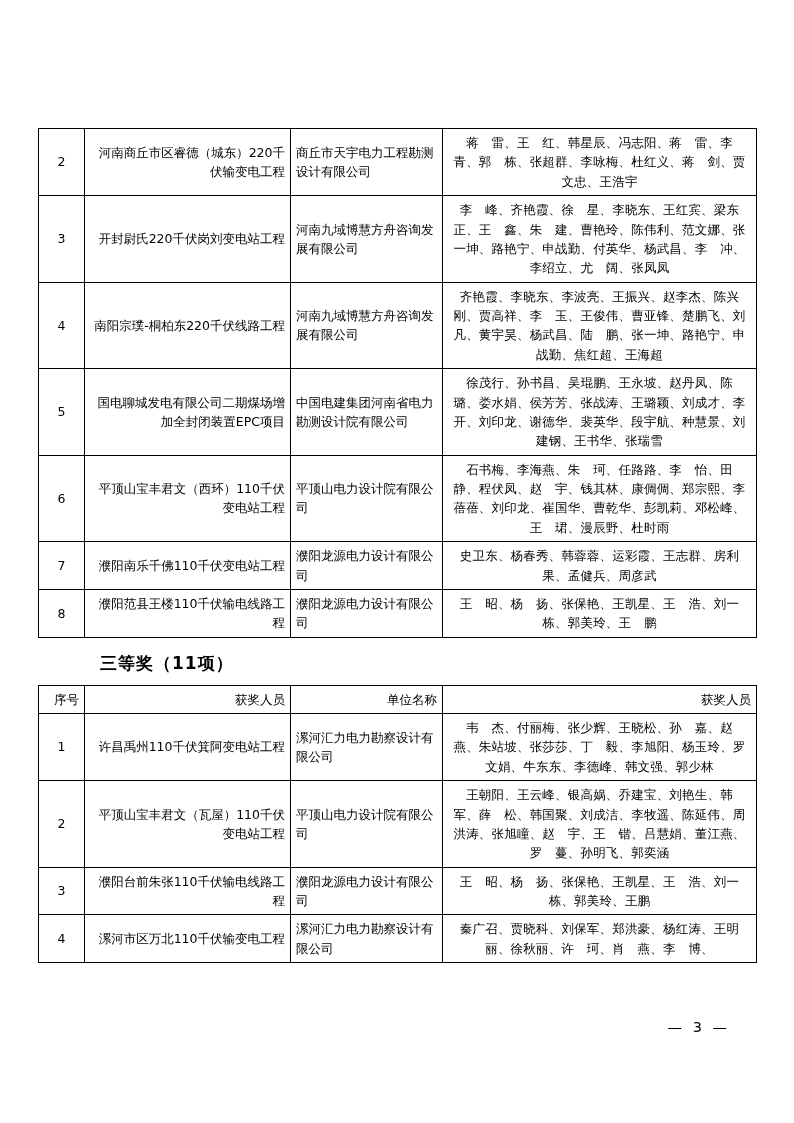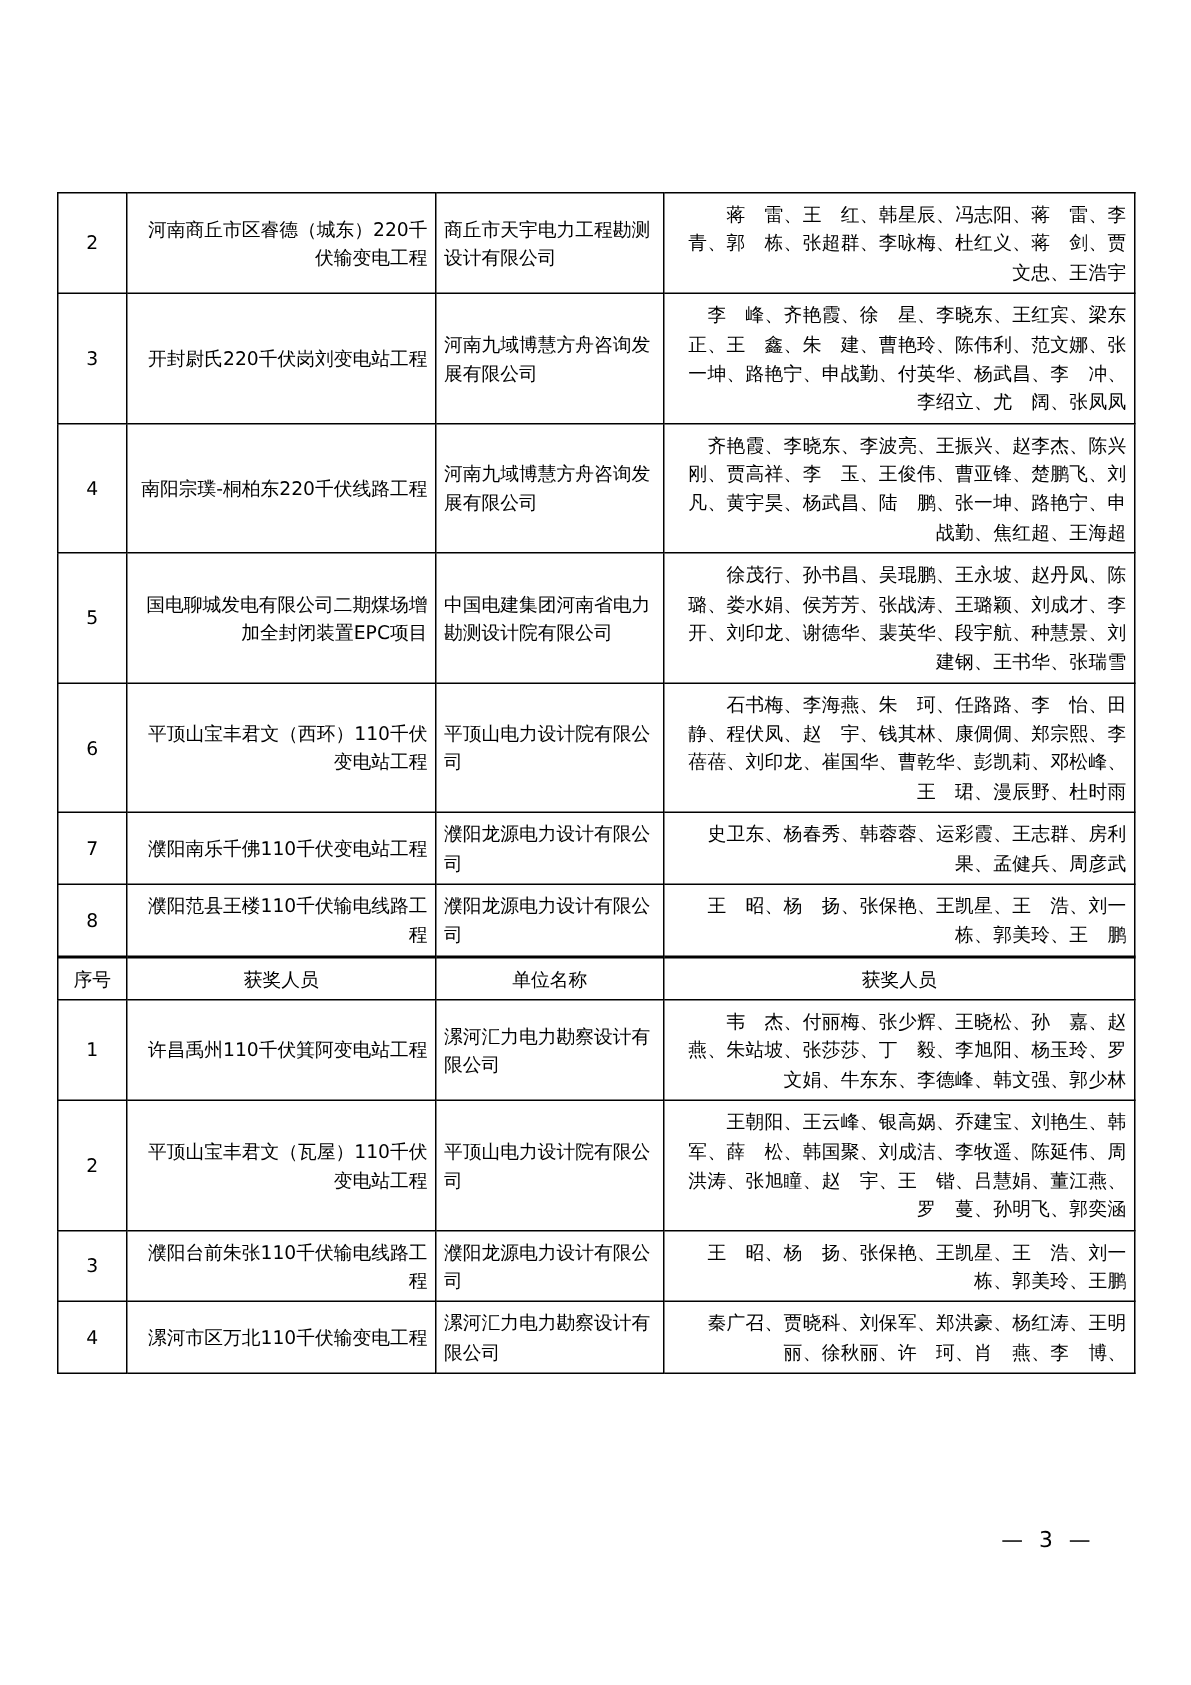--- a/index.html
+++ b/index.html
@@ -43,25 +43,25 @@
   td.idx {
     text-align: center;
   }
   td.proj {
     text-align: right;
   }
   td.unit {
     text-align: left;
   }
   td.people {
-    text-align: right;
+    text-align: center;
     letter-spacing: 0.2px;
   }
   th.hd {
-    text-align: center;
+    text-align: right;
     font-size: 12.5px;
     margin-left: 24px;
   }
   .section-title {
     font-size: 17px;
     font-weight: bold;
     margin: 14px 0 10px 62px;
     letter-spacing: 1px;
   }
   .page-number {
@@ -123,20 +123,21 @@
       </tr>
       <tr>
         <td class="idx">8</td>
         <td class="proj">濮阳范县王楼110千伏输电线路工程</td>
         <td class="unit">濮阳龙源电力设计有限公司</td>
         <td class="people">王　昭、杨　扬、张保艳、王凯星、王　浩、刘一栋、郭美玲、王　鹏</td>
       </tr>
     </tbody>
   </table>
 
+  <div class="section-title">三等奖（11项）</div>
 
   <table class="doc-table">
     <colgroup>
       <col class="c-idx">
         <col class="c-proj">
         <col class="c-unit">
         <col class="c-people">
     </colgroup>
     <thead>
       <tr>

